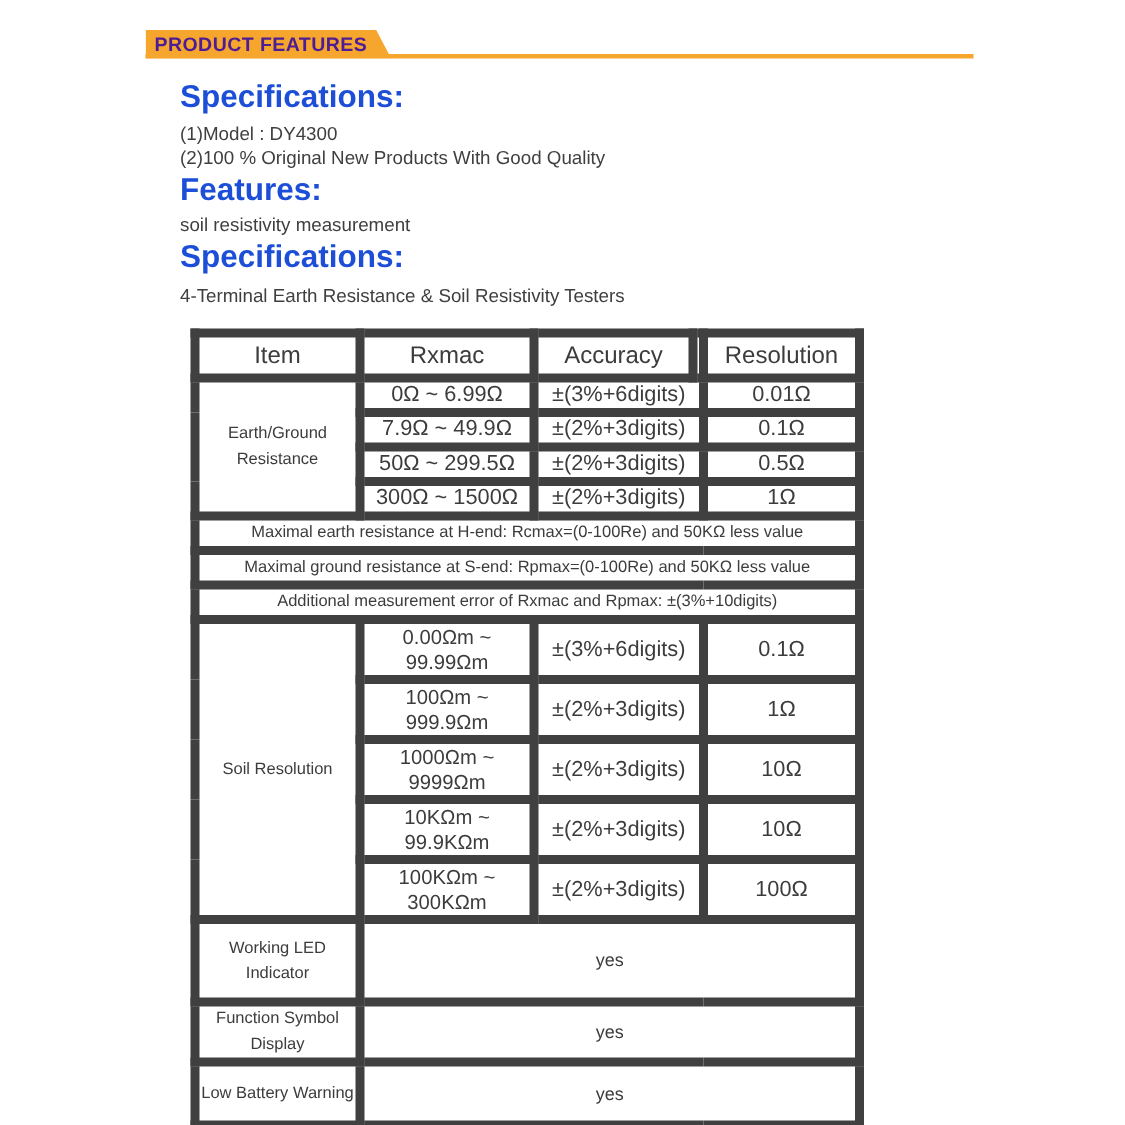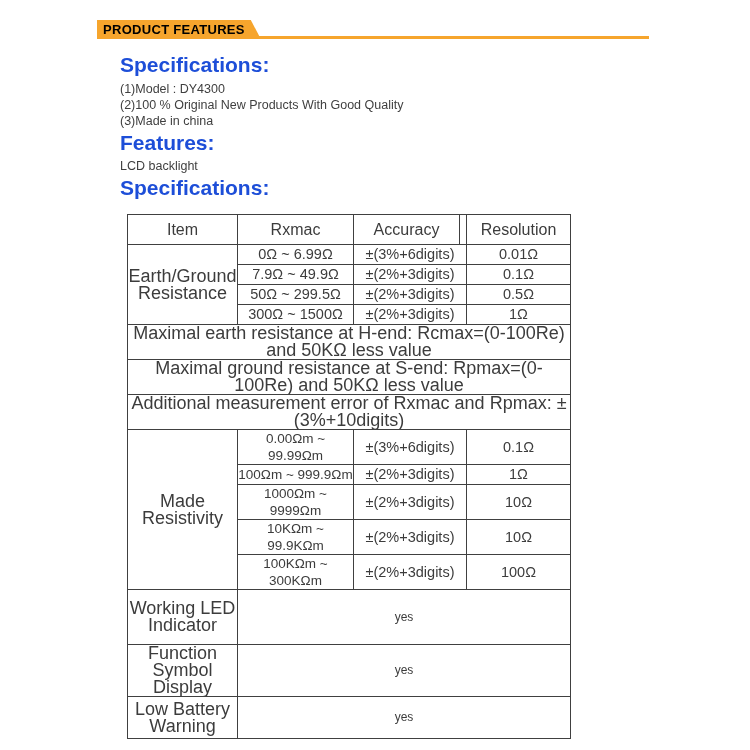--- a/index.html
+++ b/index.html
@@ -8,74 +8,74 @@
     font-family:"Liberation Sans","DejaVu Sans",sans-serif;color:#3c3c3c;
     overflow:hidden;
   }
   
   .banner-line{
     position:absolute;left:97px;top:36px;width:552px;height:3px;
     background:#F6A52D;
   }
   .banner-badge{
     position:absolute;left:97px;top:20px;height:19px;line-height:19px;
-    background:#F6A52D;color:#000000;font-size:13px;font-weight:bold;
+    background:#F6A52D;color:#4c1d95;font-size:13px;font-weight:bold;
     padding:0 16px 0 6px;letter-spacing:.3px;
     clip-path:polygon(0 0,calc(100% - 10px) 0,100% 100%,0 100%);
   }
   
   .content{position:absolute;left:120px;top:52px;width:480px;}
   .sec-title{
     font-size:21px;font-weight:bold;color:#1d4ed8;margin:0;line-height:25px;
   }
   .plain{font-size:12.5px;line-height:16px;color:#3f3f3f;}
   .plain.tight{line-height:15px;}
   .mt4{margin-top:4px;} .mt5{margin-top:5px;} .mt8{margin-top:1px;} .mt14{margin-top:14px;}
   
   table.spec{
     border-collapse:collapse;table-layout:fixed;width:443px;margin-left:7px;
     font-size:14.5px;color:#3c3c3c;
   }
   table.spec td,table.spec th{
-    border:1px solid #404040;text-align:center;padding:0;
+    border:6px solid #404040;text-align:center;padding:0;
     overflow:hidden;line-height:17px;
   }
   th.hdr{font-size:16px;font-weight:normal;}
   tr.r-head{height:30px;}
   tr.r-data{height:20px;}
   tr.r-note{height:23px;}
   tr.r-gen1{height:55px;}
   tr.r-gen2{height:40px;}
   tr.r-gen3{height:42px;}
-  td.item-cell{font-size:18px;line-height:17px;}
+  td.item-cell{font-size:11px;line-height:17px;}
   td.range-soil{font-size:13.5px;}
-  td.note-cell{text-align:left;padding:0 3px 0 4px;font-size:18px;}
+  td.note-cell{text-align:left;padding:0 3px 0 4px;font-size:11px;}
   td.gen-value{text-align:left;padding-left:58px;font-size:12px;}
 </style>
 </head>
 <body>
 
 <div class="banner-line"></div>
 <div class="banner-badge">PRODUCT FEATURES</div>
 
 <div class="content">
 
   <h1 class="sec-title">Specifications:</h1>
   <div class="mt4">
     <div class="plain">(1)Model : DY4300</div>
     <div class="plain">(2)100 % Original New Products With Good Quality</div>
-    <div class="plain">(3)Made in china</div>
   </div>
 
   <h1 class="sec-title mt8">Features:</h1>
   <div class="mt4">
-    <div class="plain tight">LCD backlight</div>
+    <div class="plain tight">soil resistivity measurement</div>
   </div>
 
   <h1 class="sec-title mt8">Specifications:</h1>
+  <div class="plain mt5">4-Terminal Earth Resistance &amp; Soil Resistivity Testers</div>
 
   <table class="spec mt14">
     <colgroup>
       <col style="width:110px">
         <col style="width:116px">
         <col style="width:106px">
         <col style="width:7px">
         <col style="width:104px">
     </colgroup>
 
@@ -114,21 +114,21 @@
       <td class="note-cell" colspan="5">Maximal earth resistance at H-end: Rcmax=(0-100Re) and 50KΩ less value</td>
     </tr>
     <tr class="r-note">
       <td class="note-cell" colspan="5">Maximal ground resistance at S-end: Rpmax=(0-100Re) and 50KΩ less value</td>
     </tr>
     <tr class="r-note">
       <td class="note-cell" colspan="5">Additional measurement error of Rxmac and Rpmax: ±(3%+10digits)</td>
     </tr>
 
     <tr class="r-data">
-      <td class="item-cell" rowspan="5">Made Resistivity</td>
+      <td class="item-cell" rowspan="5">Soil Resolution</td>
       <td class="range-soil">0.00Ωm ~ 99.99Ωm</td>
       <td colspan="2">±(3%+6digits)</td>
       <td>0.1Ω</td>
     </tr>
     <tr class="r-data">
       <td class="range-soil">100Ωm ~ 999.9Ωm</td>
       <td colspan="2">±(2%+3digits)</td>
       <td>1Ω</td>
     </tr>
     <tr class="r-data">

